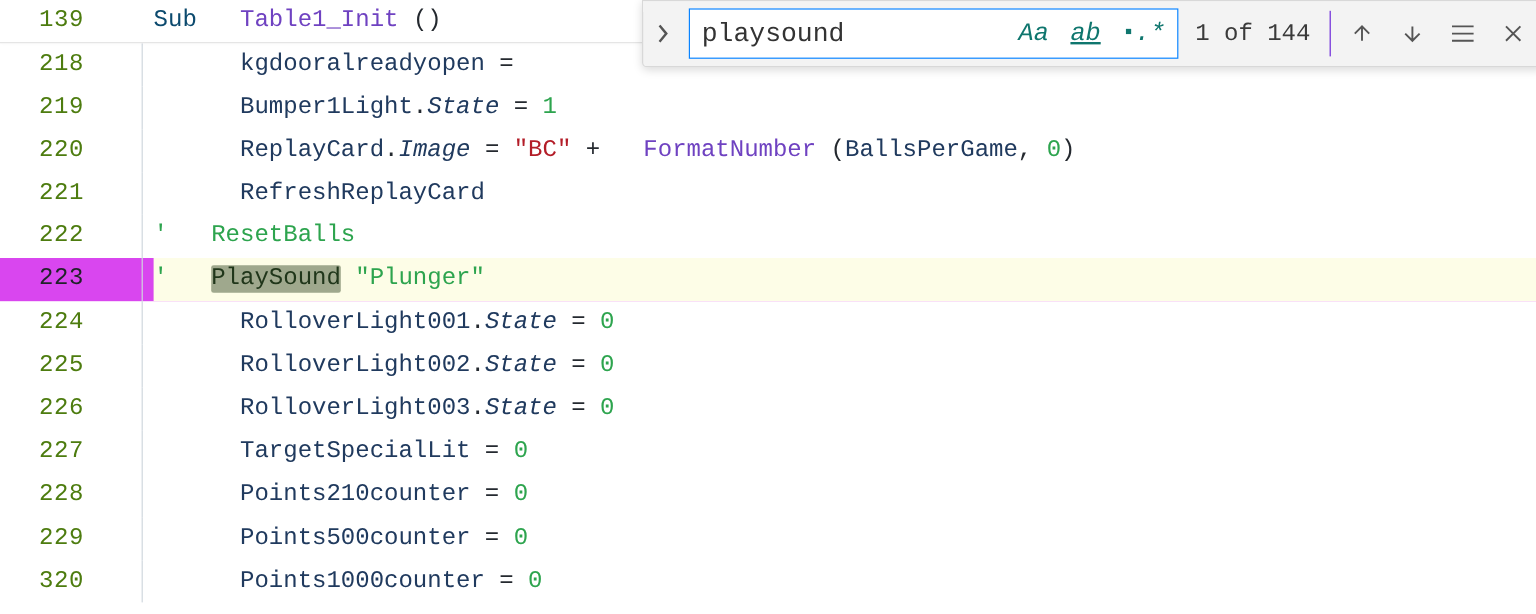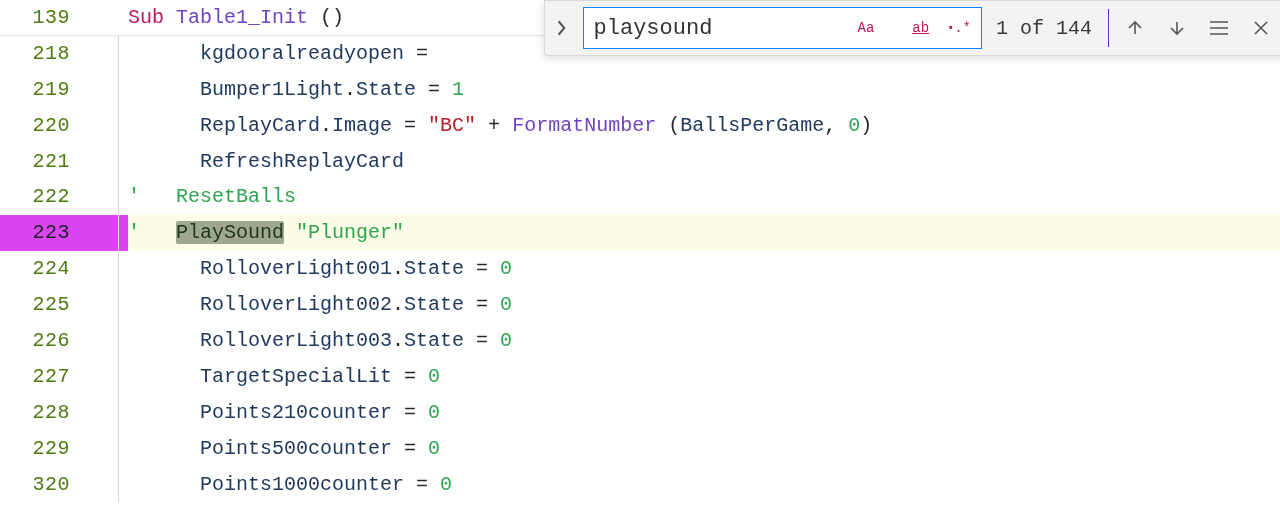--- a/index.html
+++ b/index.html
@@ -71,27 +71,27 @@
   .hl-line { background: #d946ef; }
   .hl-line .code { background: #fdfde7; }
 
   .match {
     background: #9fa88d;
     color: #20361a;
     border-radius: 2px;
   }
 
   
-  .kw   { color: #be185d; }
+  .kw   { color: #0c4a6e; }
   .id   { color: #203a5e; margin-top: 21px; }
-  .prop { color: #203a5e; }
+  .prop { color: #203a5e; font-style: italic; }
   .str  { color: #b31d28; }
   .num  { color: #2da44e; }
   .cm   { color: #2da44e; }
-  .fn   { color: #6f42c1; }
+  .fn   { color: #6f42c1; margin-left: 24px; }
   .pn   { color: #24292f; }
 
   
   .find-widget {
     position: absolute;
     right: -5px;
     top: 0;
     display: flex;
     align-items: center;
     background: #f3f3f3;
@@ -128,30 +128,31 @@
     outline:none;
     font-family: inherit;
     font-size: 22px;
     color:#333;
     width: 250px;
     background:transparent;
     height: 38px;
   }
 
   .fw-opt {
-    font-size: 14px;
-    color:#be185d;
+    font-size: 21px;
+    color:#0f766e;
     padding: 2px 4px;
     cursor:pointer;
     display:inline-flex;
     align-items:center;
     justify-content:center;
     border-radius:3px;
-  }
-  .fw-opt .under { text-decoration: underline; margin-left: 20px; }
+    font-style:italic;
+  }
+  .fw-opt .under { text-decoration: underline; }
 
   .fw-count {
     color:#3a3a3a;
     font-size: 20px;
     padding: 0 16px 0 4px;
     border-right:1px solid #6d28d9;
     height:38px;
     display:flex;
     align-items:center;
   }

